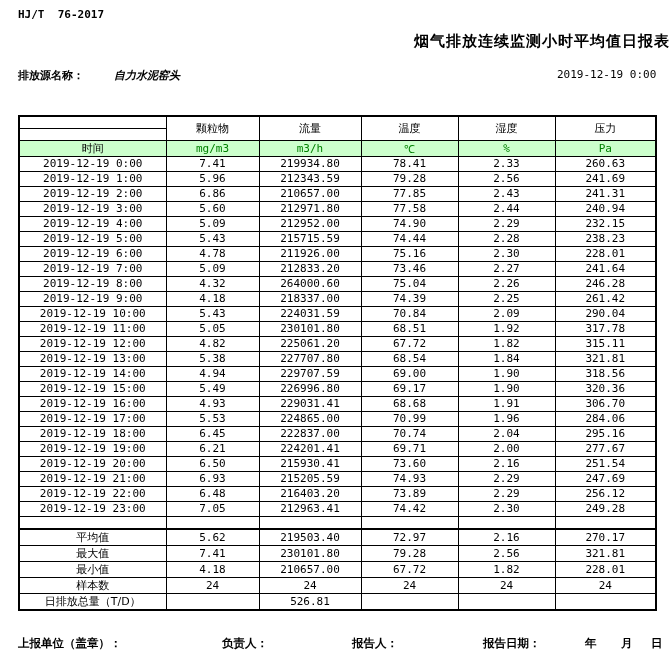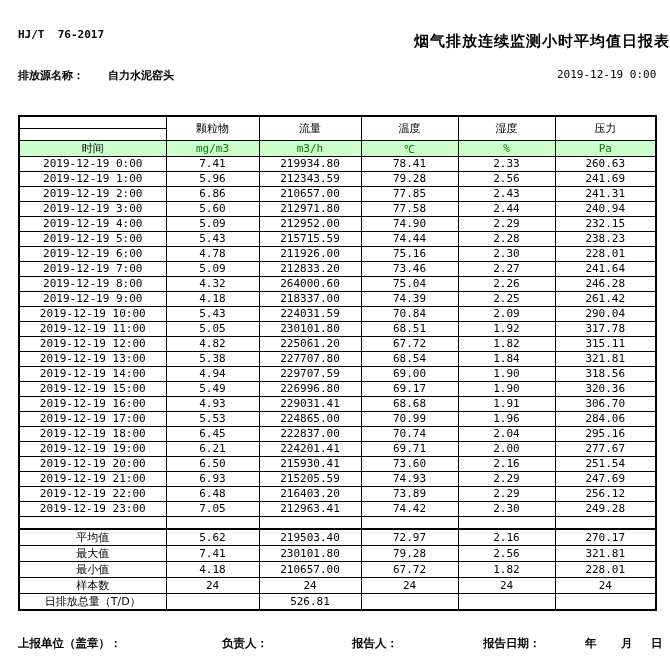--- a/index.html
+++ b/index.html
@@ -8,31 +8,30 @@
     width:670px; height:660px;
     font-family:"DejaVu Sans", "Liberation Sans", sans-serif;
     color:#000;
   }
   .page { position:relative; width:670px; height:660px; background:#fff; overflow:hidden; }
 
   .std-no {
     position:absolute; left:18px; top:8px;
     font-size:11px; font-weight:bold; white-space:pre;
     font-family:"DejaVu Sans Mono", "Liberation Mono", monospace;
-    margin-top:20px;
   }
   .report-title {
     position:absolute; left:0; top:32px; width:670px;
     text-align:right; font-size:15px; font-weight:bold; letter-spacing:1px;
   }
   .source-line {
     position:absolute; left:18px; top:68px;
     font-size:11px; font-weight:bold;
   }
-  .source-name { margin-left:24px; }
+  .source-name { margin-left:30px;font-style:italic; }
   .report-time {
     position:absolute; left:557px; top:68px;
     font-size:11px;
     font-family:"DejaVu Sans Mono", "Liberation Mono", monospace;
   }
 
   table.report {
     position:absolute; left:18px; top:115px;
     border-collapse:collapse; table-layout:fixed;
     width:637px;

